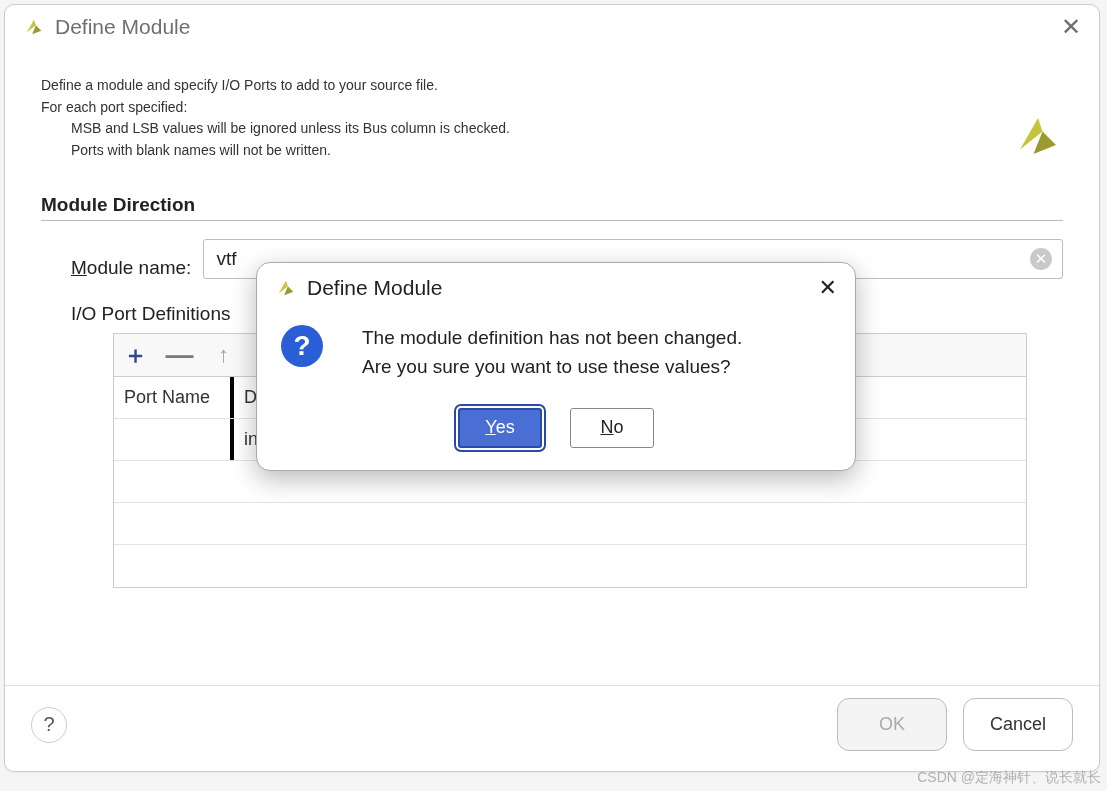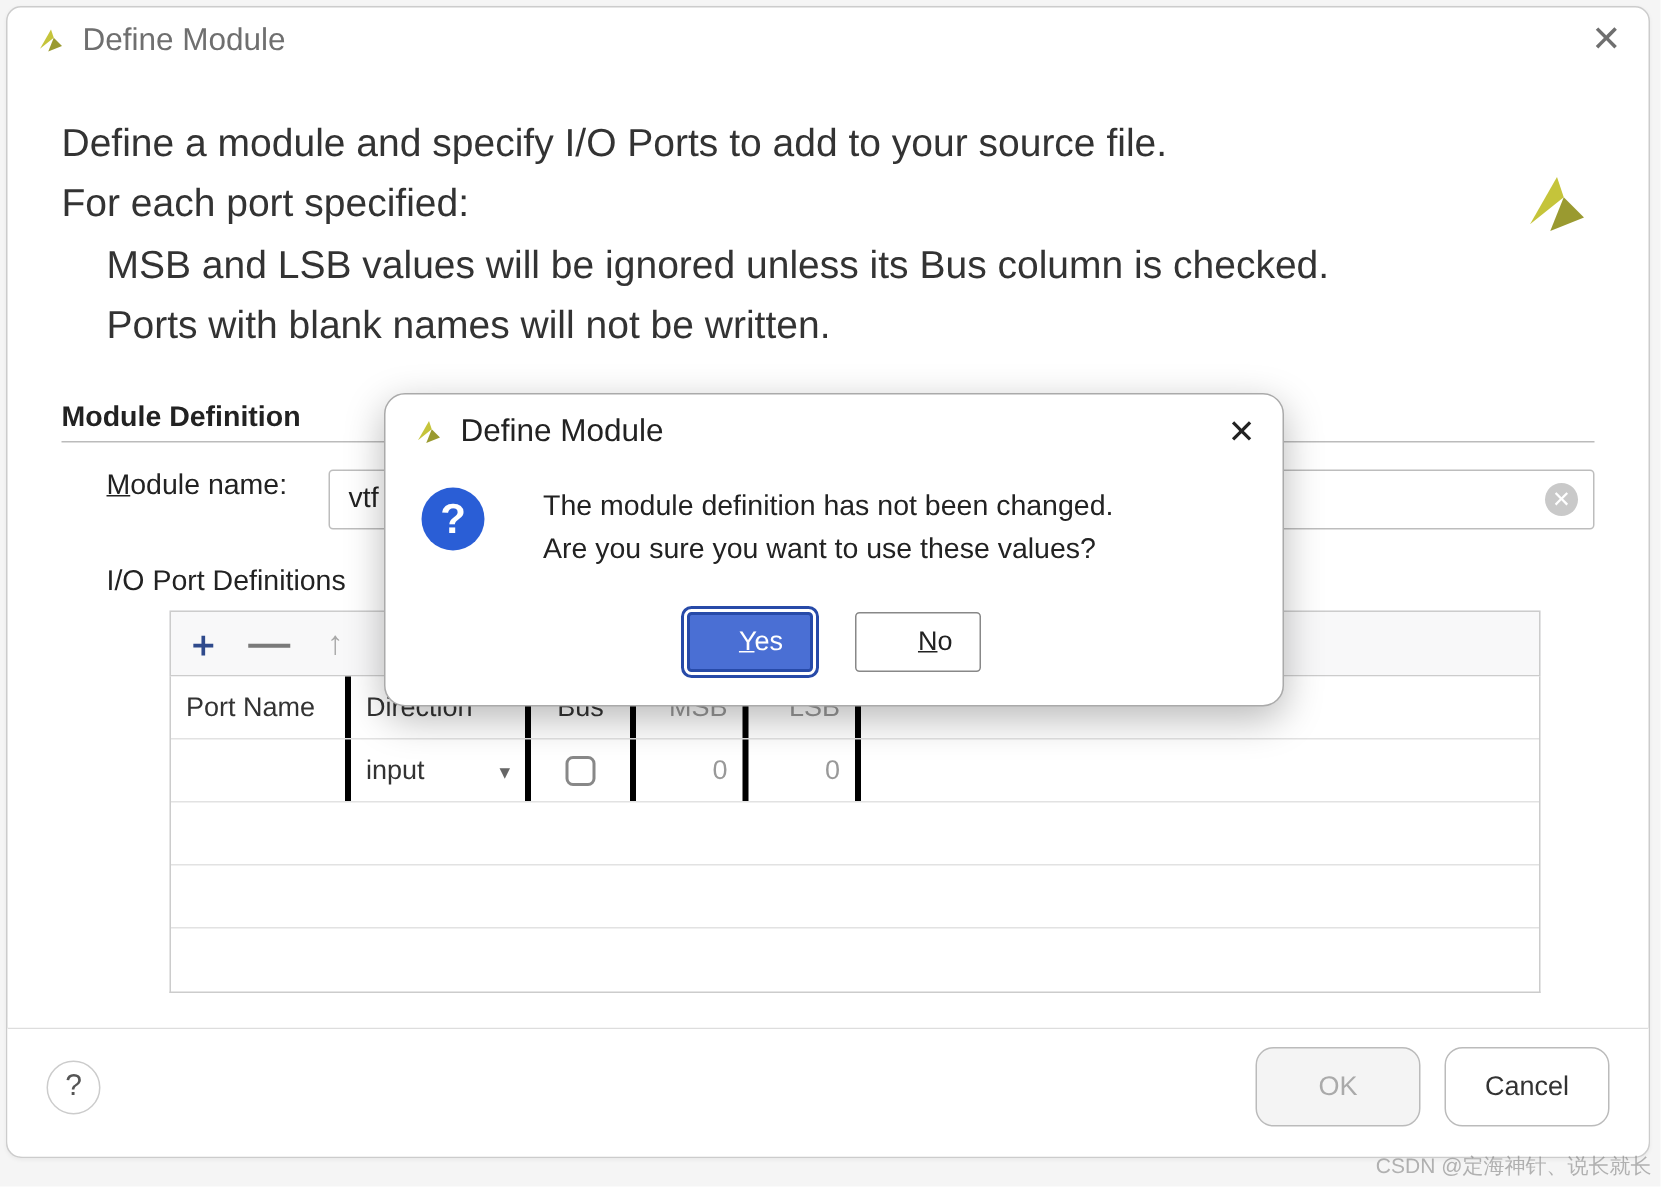--- a/index.html
+++ b/index.html
@@ -43,21 +43,21 @@
       font-size: 24px;
       color: #6f6f6f;
       cursor: pointer;
       line-height: 1;
     }
     .body {
       padding: 30px 36px 8px 36px;
       position: relative;
     }
     .intro {
-      font-size: 26px;
+      font-size: 14px;
       color: #333;
       line-height: 1.55;
       margin-bottom: 32px;
     }
     .intro .indent {
       padding-left: 30px;
     }
     .corner-logo {
       position: absolute;
       right: 34px;
@@ -68,22 +68,22 @@
     .section-heading {
       font-weight: 700;
       font-size: 19px;
       color: #222;
       padding-bottom: 4px;
       border-bottom: 1px solid #bbb;
       margin-bottom: 18px;
     }
     .form-row {
       display: flex;
-      align-items: flex-start;
-      gap: 28px;
+      align-items: flex-end;
+      gap: 12px;
       padding-left: 30px;
       margin-bottom: 24px;
     }
     .form-row label {
       font-size: 19px;
       color: #222;
     }
     .form-row label .ul {
       text-decoration: underline;
     }
@@ -299,21 +299,20 @@
     .dlg-btn {
       height: 40px;
       min-width: 84px;
       border: 1px solid #888;
       border-radius: 3px;
       background: #fff;
       font-size: 18px;
       color: #222;
       cursor: pointer;
       padding: 0 18px;
-      text-align: right;
     }
     .dlg-btn .ul { text-decoration: underline; }
     .dlg-btn.primary {
       background: #4a6fd4;
       color: #fff;
       border: 2px solid #274aa8;
       outline: 2px solid #274aa8;
       outline-offset: 2px;
     }
     .dlg-btn.primary .ul { text-decoration: underline; }
@@ -347,21 +346,21 @@
       <path d="M14 10 L20 16 L10 20 Z" fill="#9a9a30"></path>
     </svg>
 
     <div class="intro">
       <div>Define a module and specify I/O Ports to add to your source file.</div>
       <div>For each port specified:</div>
       <div class="indent">MSB and LSB values will be ignored unless its Bus column is checked.</div>
       <div class="indent">Ports with blank names will not be written.</div>
     </div>
 
-    <div class="section-heading">Module Definition</div>
+    <div class="section-heading">Module Direction</div>
 
     <div class="form-row">
       <label><span class="ul">M</span>odule name:</label>
       <div class="input-wrap">
         <input value="vtf" style="">
         <div class="clear-circle">✕</div>
       </div>
     </div>
 
     <div class="subsec">I/O Port Definitions</div>

